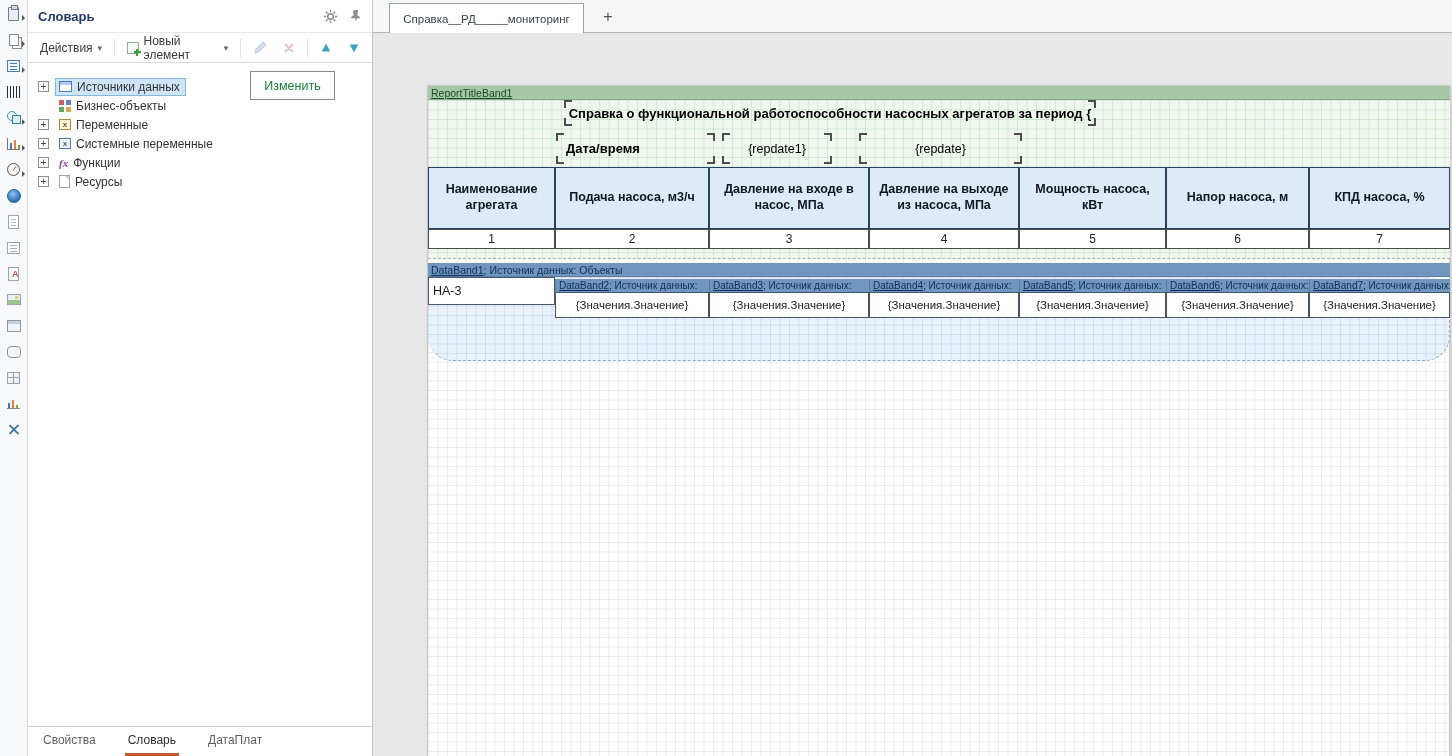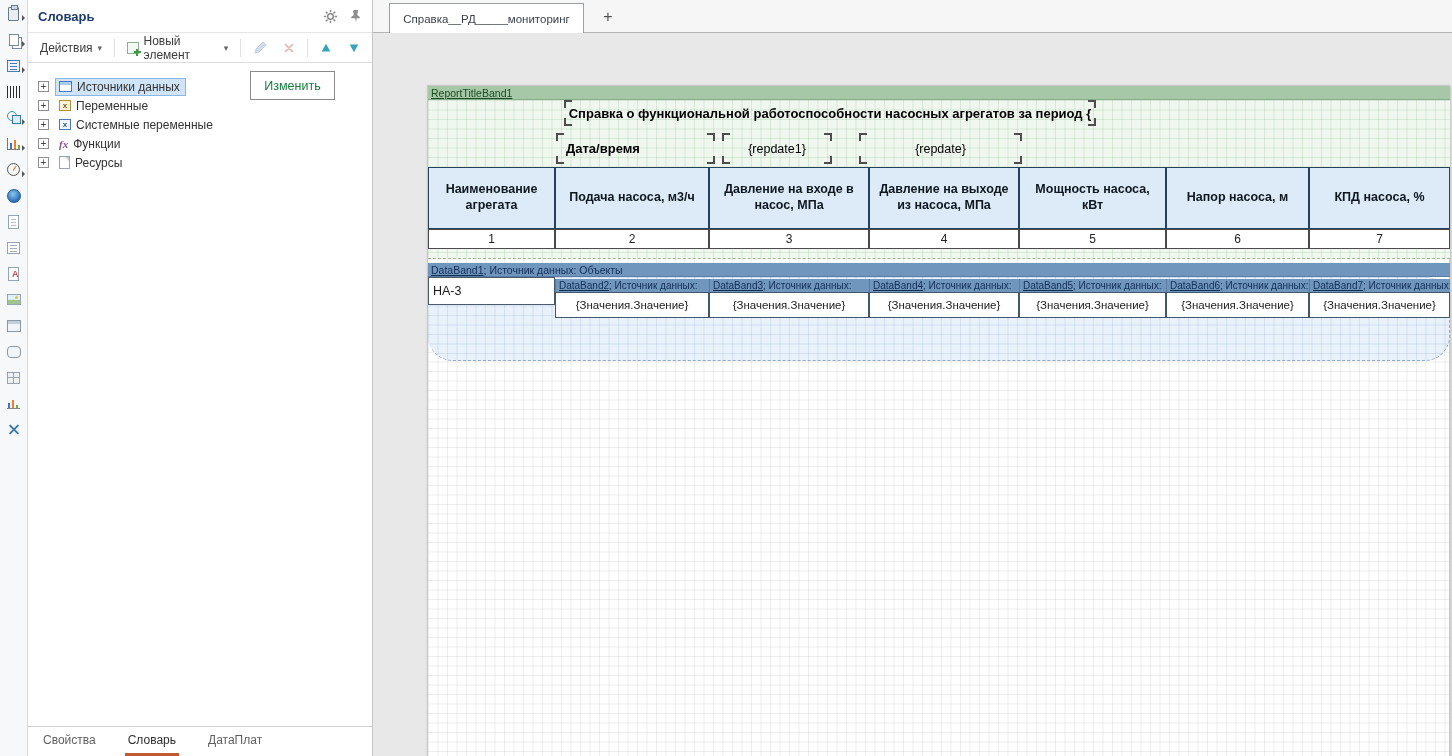--- a/index.html
+++ b/index.html
@@ -291,20 +291,27 @@
 
   <div class="tree">
     <div class="trow selected">
       <span class="exp"></span>
       <span class="selwrap">
         <span class="t-ds"></span>
         <span>Источники данных</span>
       </span>
     </div>
     <div class="trow">
+      <span class="exp none"></span>
+      <span class="selwrap">
+        <span class="t-bo"></span>
+        <span>Бизнес-объекты</span>
+      </span>
+    </div>
+    <div class="trow">
       <span class="exp"></span>
       <span class="selwrap">
         <span class="t-var">x</span>
         <span>Переменные</span>
       </span>
     </div>
     <div class="trow">
       <span class="exp"></span>
       <span class="selwrap">
         <span class="t-sysvar">x</span>

